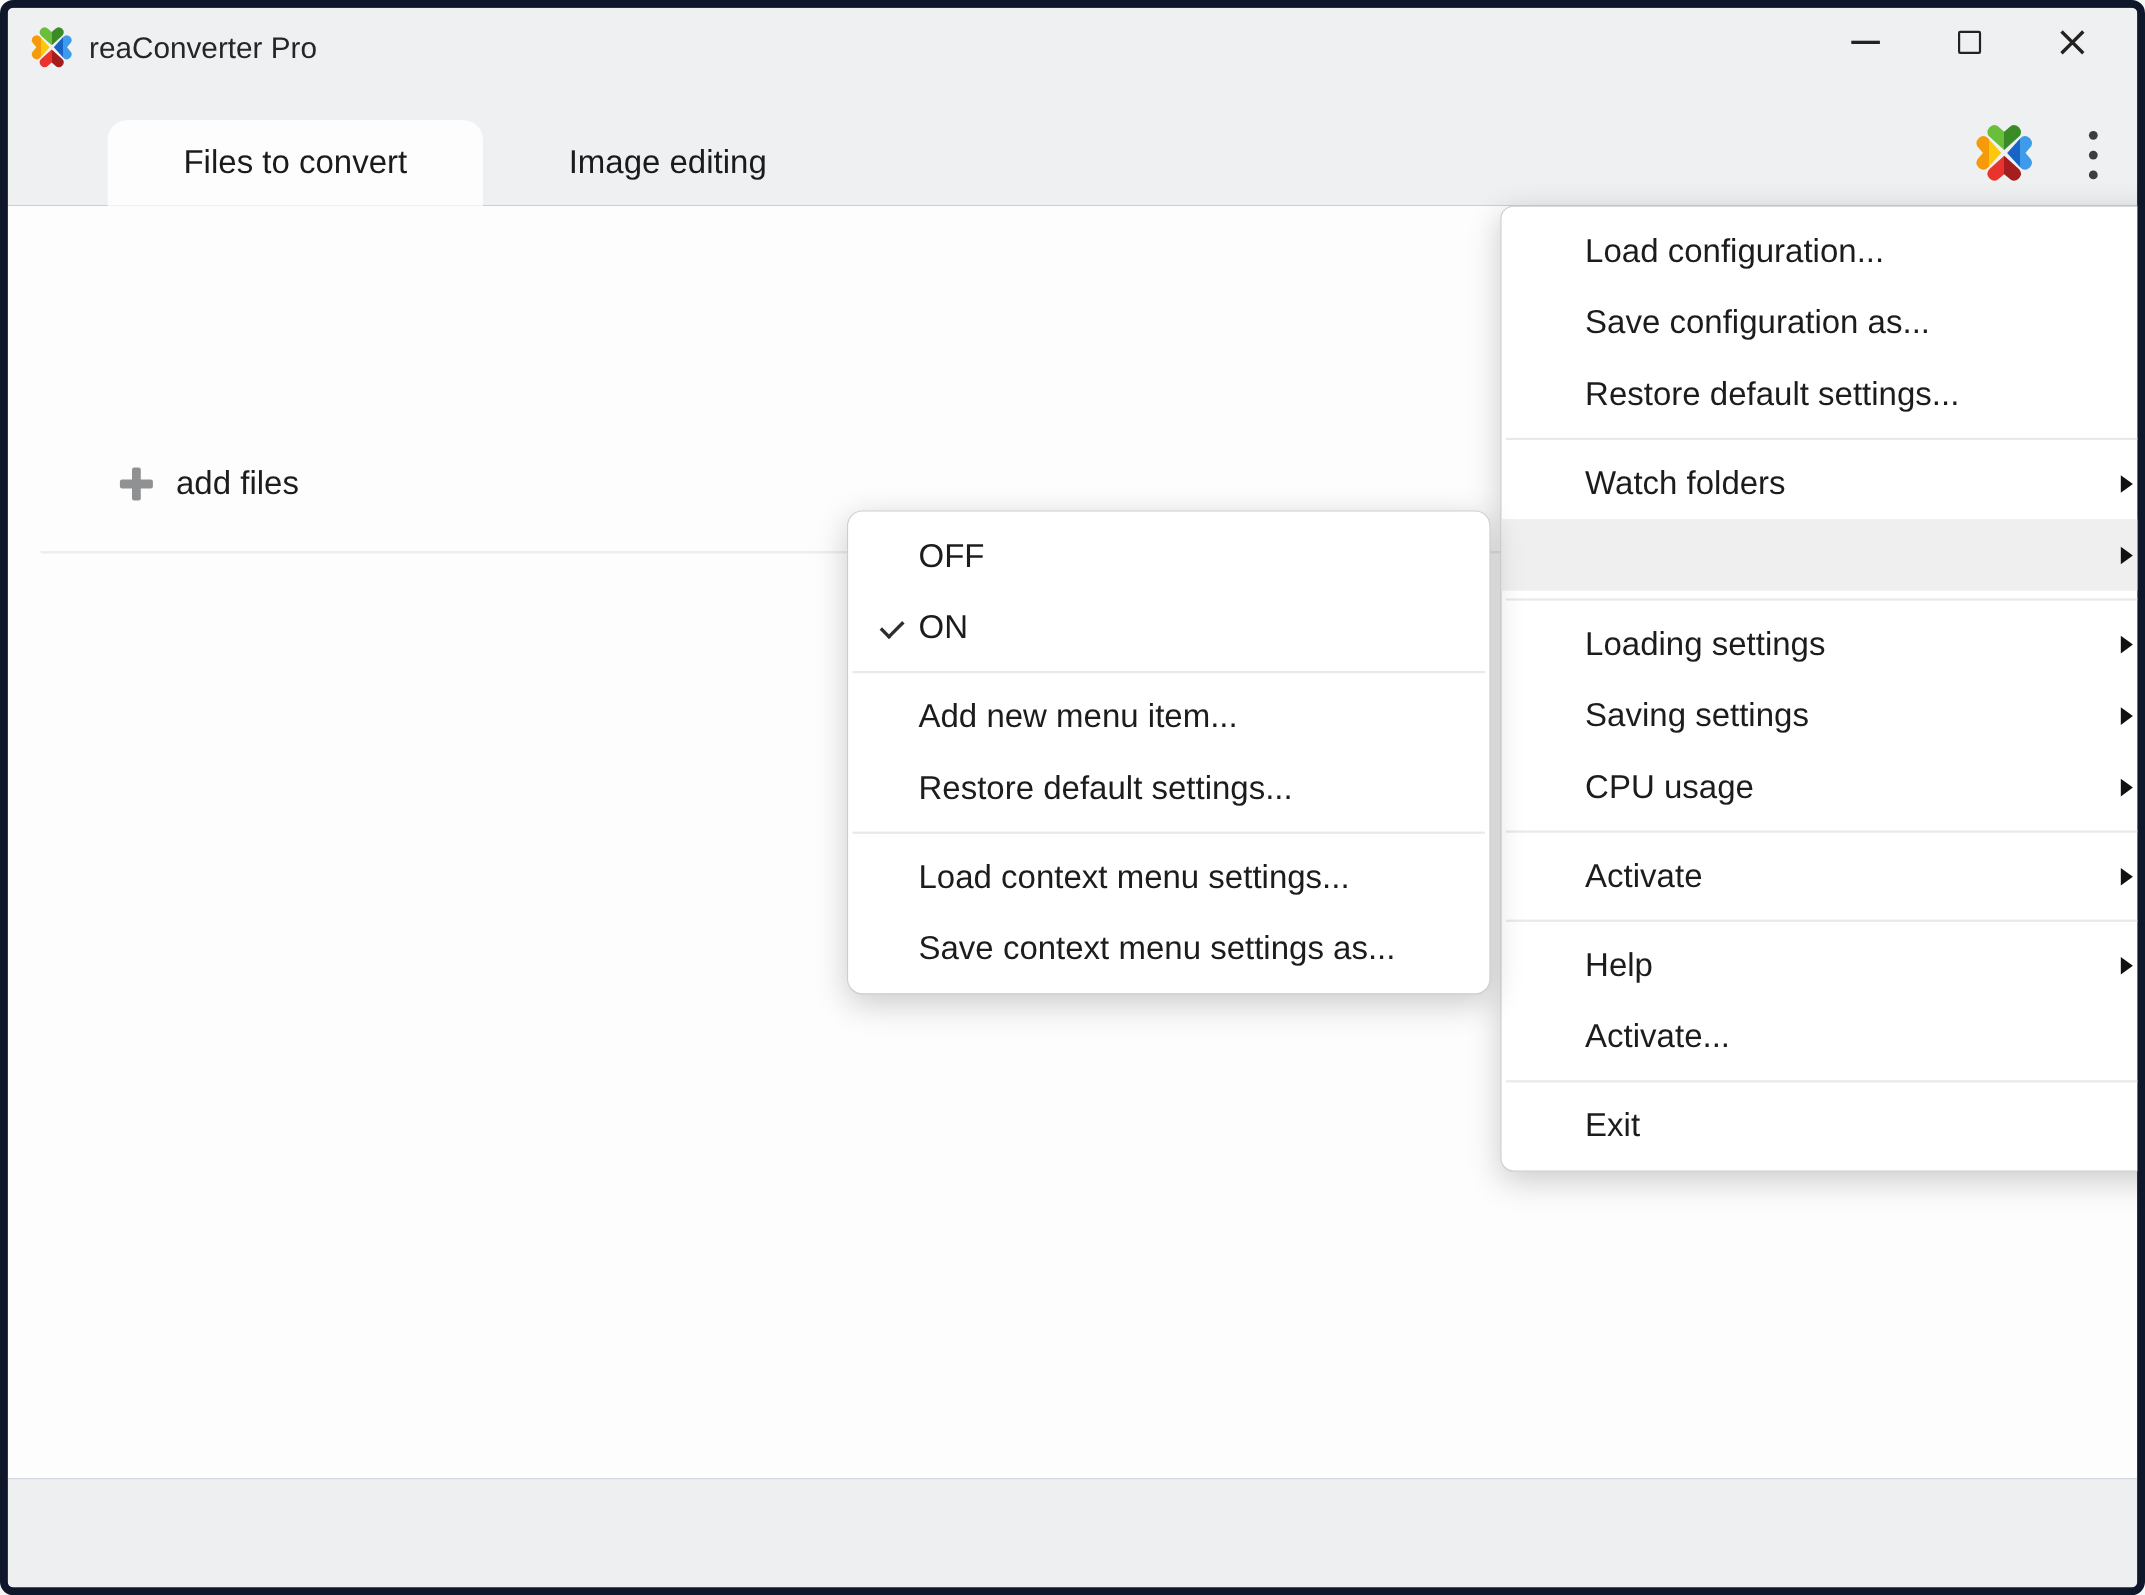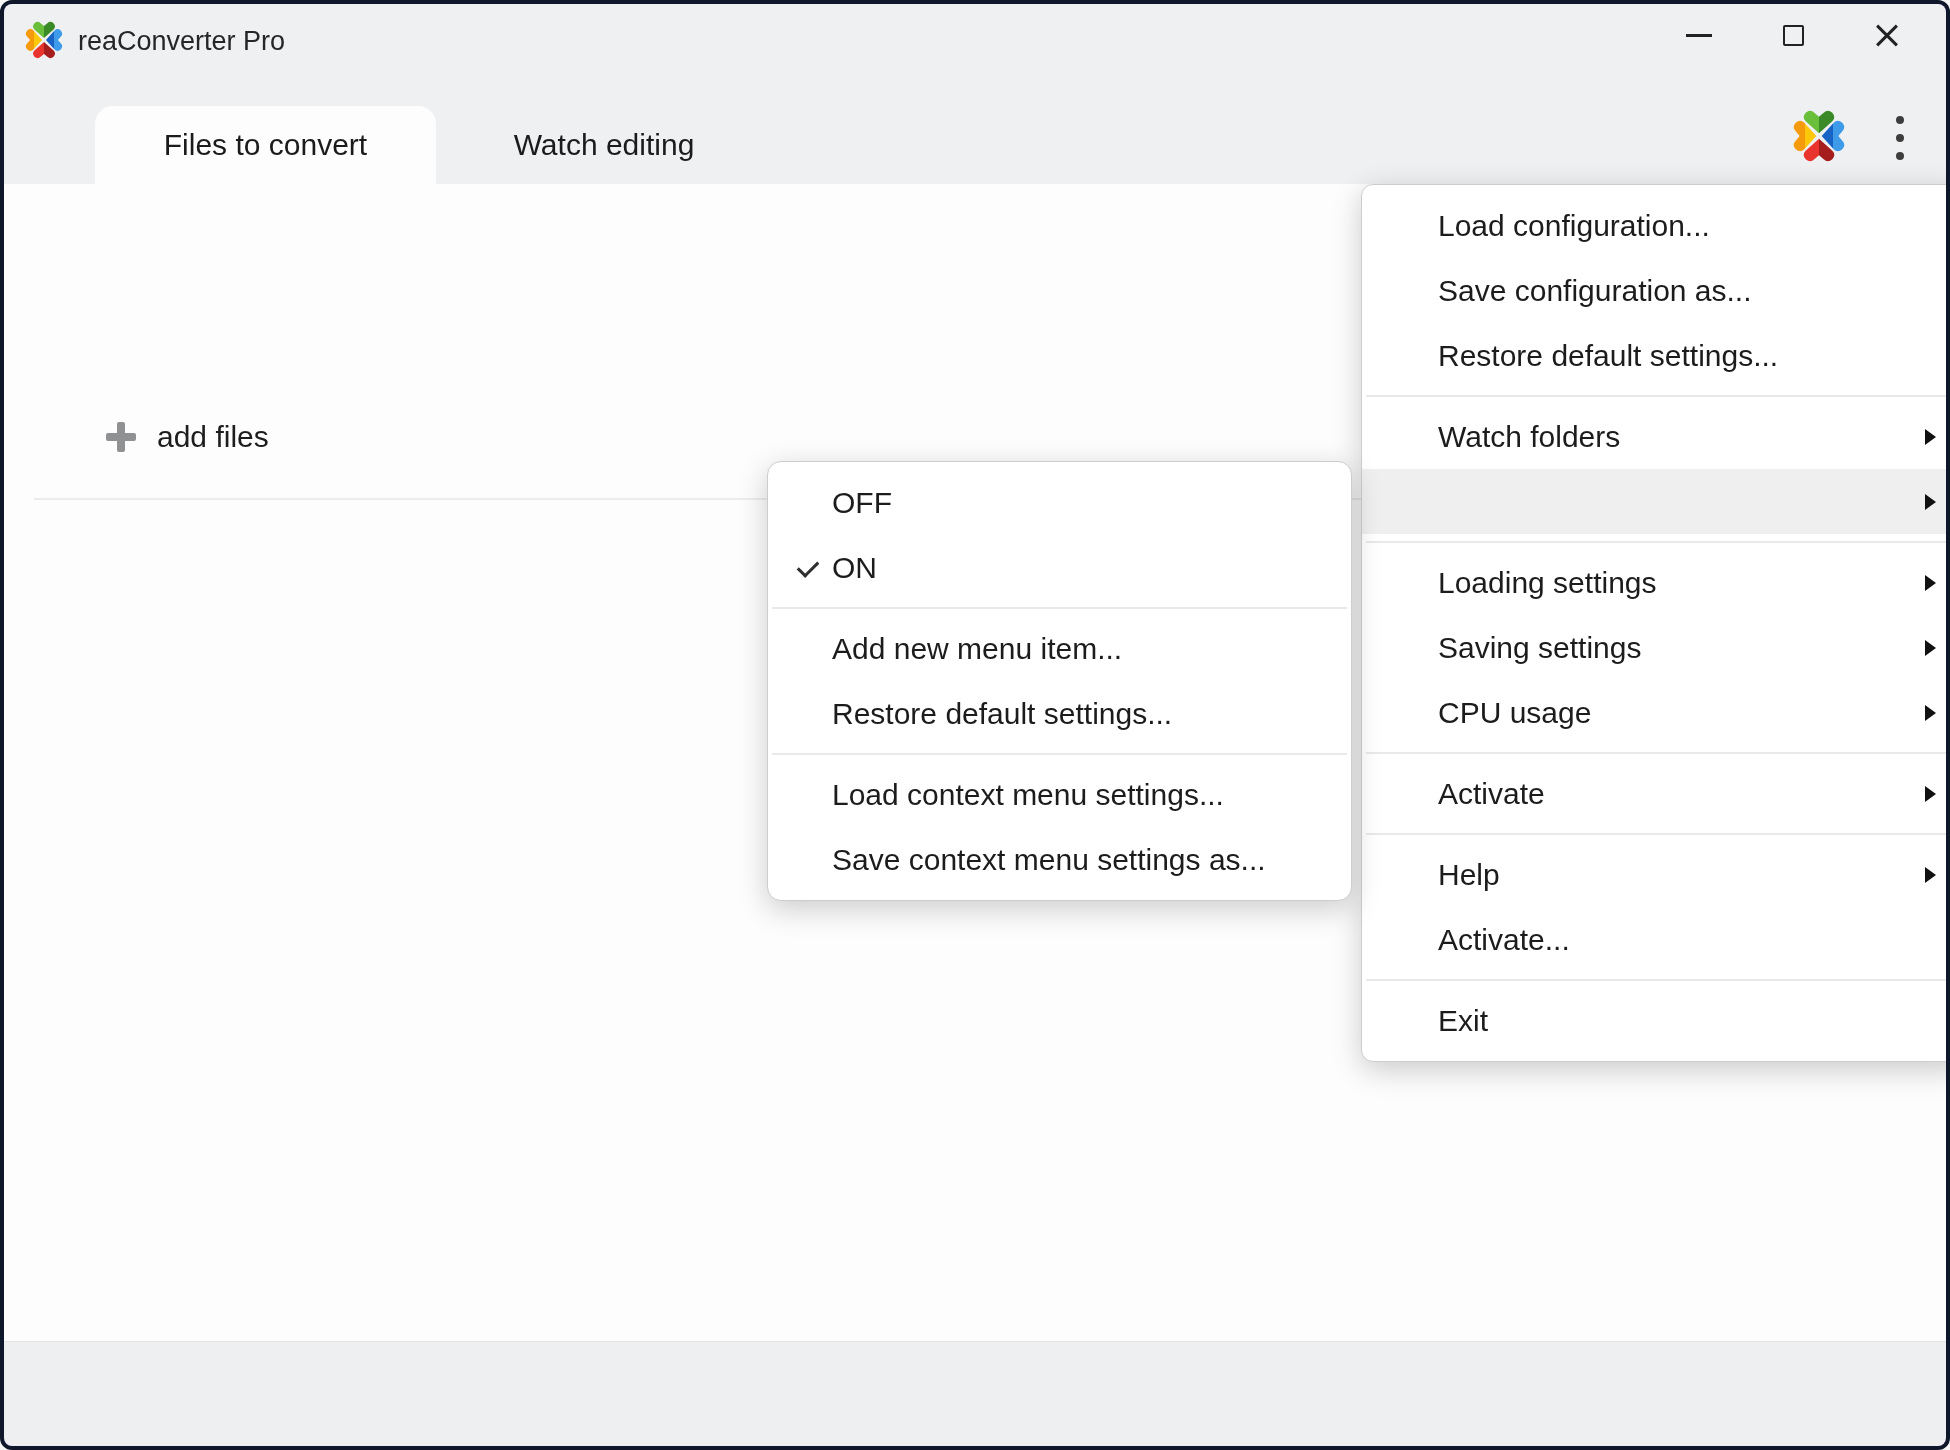--- a/index.html
+++ b/index.html
@@ -1,20 +1,20 @@
 <!DOCTYPE html>
 <html><head>
 <meta charset="utf-8">
 <style>
   * { margin:0; padding:0; box-sizing:border-box; }
   html,body { width:1950px; height:1450px; background:#f7f7f7; font-family:"Liberation Sans", sans-serif; }
   #stage { position:relative; width:1950px; height:1450px; overflow:hidden; }
 
   .window { position:absolute; inset:0; border-radius:12px; background:#4c1d95;
-            border:4px solid #0f172a; overflow:hidden; }
+            border:7px solid #0f172a; overflow:hidden; }
 
   
   .header { position:absolute; left:0; top:0; width:100%; height:180px; background:#eff0f2; }
   .app-icon { position:absolute; left:17px; top:13px; width:46px; height:46px; }
   .title { position:absolute; left:74px; top:22px; font-size:27px; color:#262626; }
 
   .win-controls { position:absolute; right:42px; top:0; height:62px; display:flex; align-items:center; gap:60px; }
   .ctrl { width:34px; height:34px; display:flex; align-items:center; justify-content:center; cursor:default; }
   .min-glyph { width:26px; height:3px; background:#222; }
   .max-glyph { width:21px; height:21px; border:2.5px solid #222; border-radius:2px; }
@@ -109,21 +109,21 @@
           </div>
         <div class="ctrl">
             <div class="max-glyph"></div>
           </div>
         <div class="ctrl">
             <div class="close-glyph"></div>
           </div>
       </div>
 
       <div class="tab active">Files to convert</div>
-      <div class="tab inactive">Watch editing</div>
+      <div class="tab inactive">Image editing</div>
 
       <svg class="logo-big" viewBox="0 0 96 96">
           <use href="#reaLogo"></use>
         </svg>
       <div class="kebab">
           <i></i>
           <i></i>
           <i></i>
         </div>
     </div>

